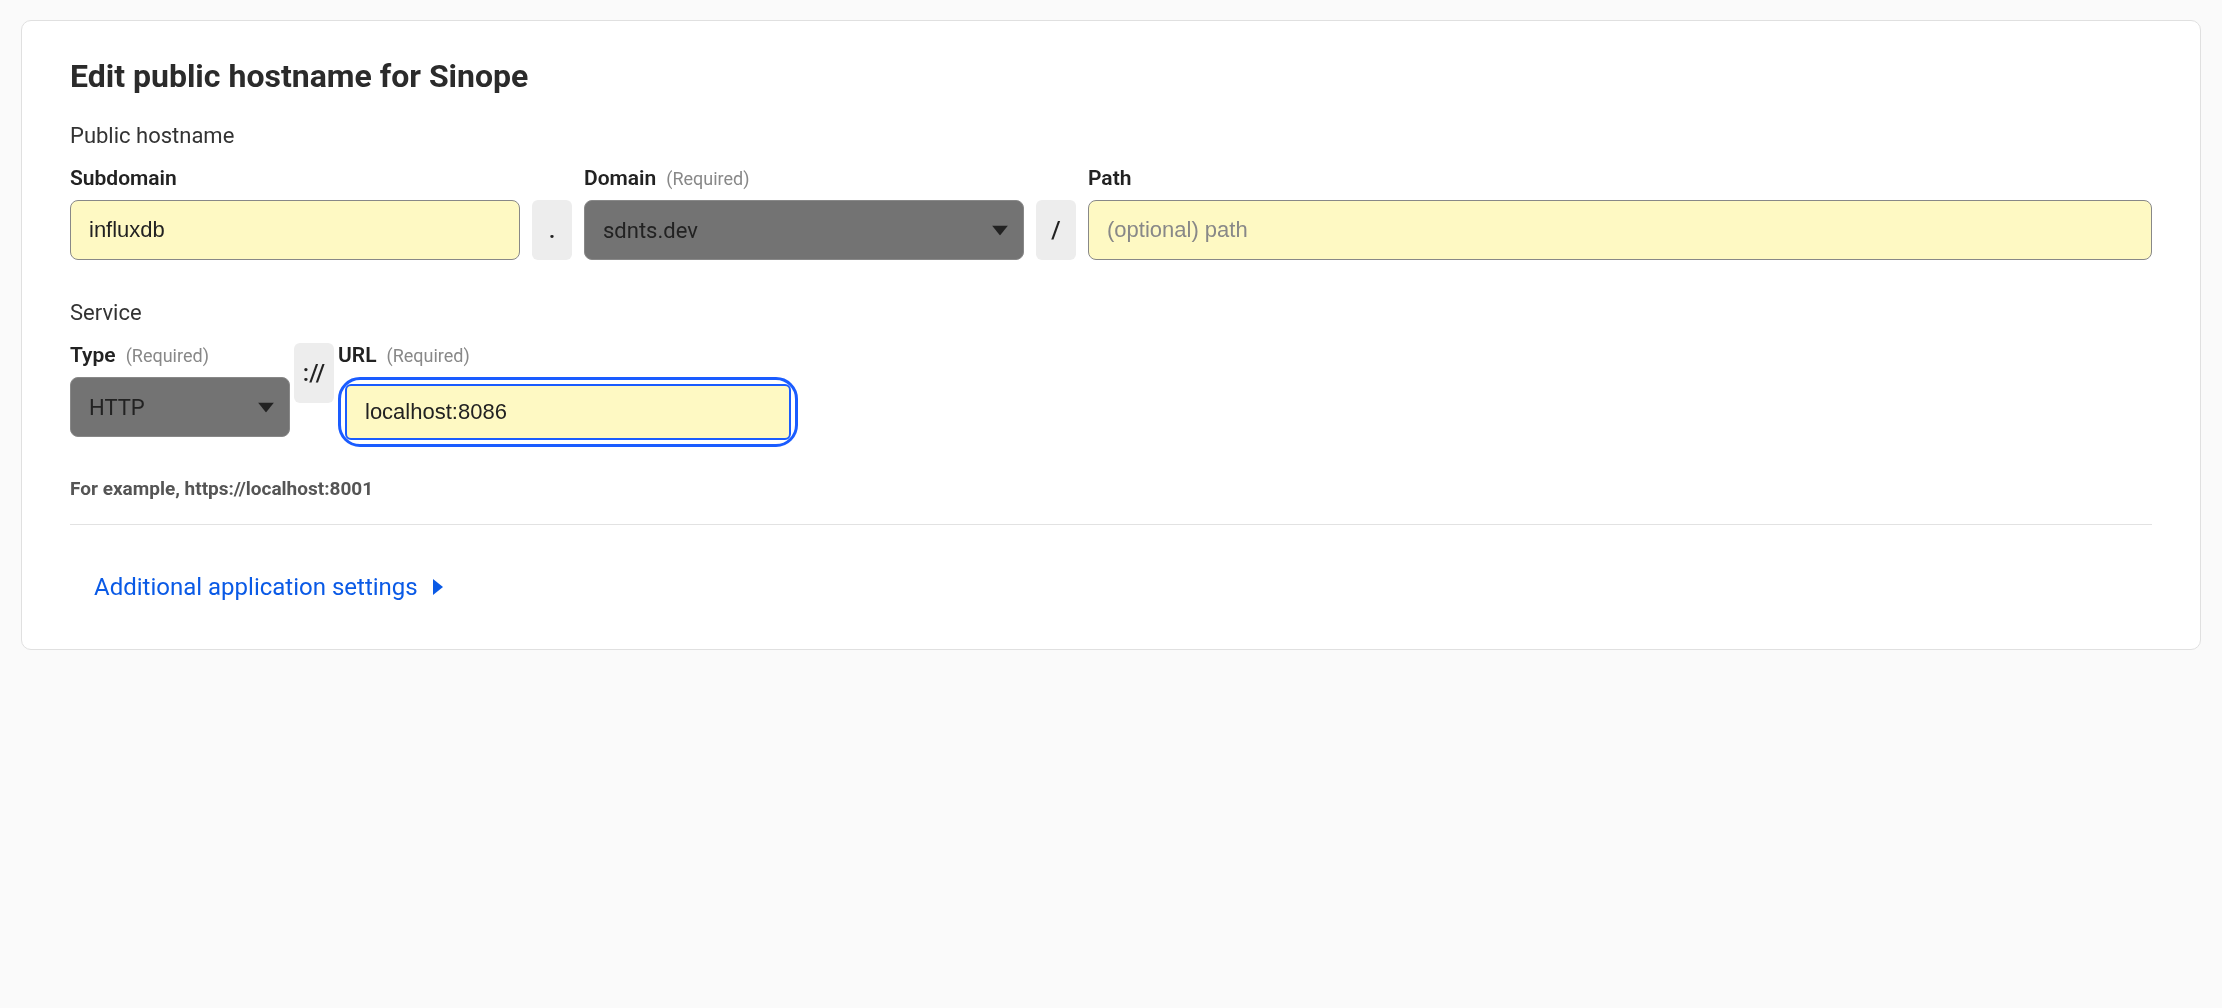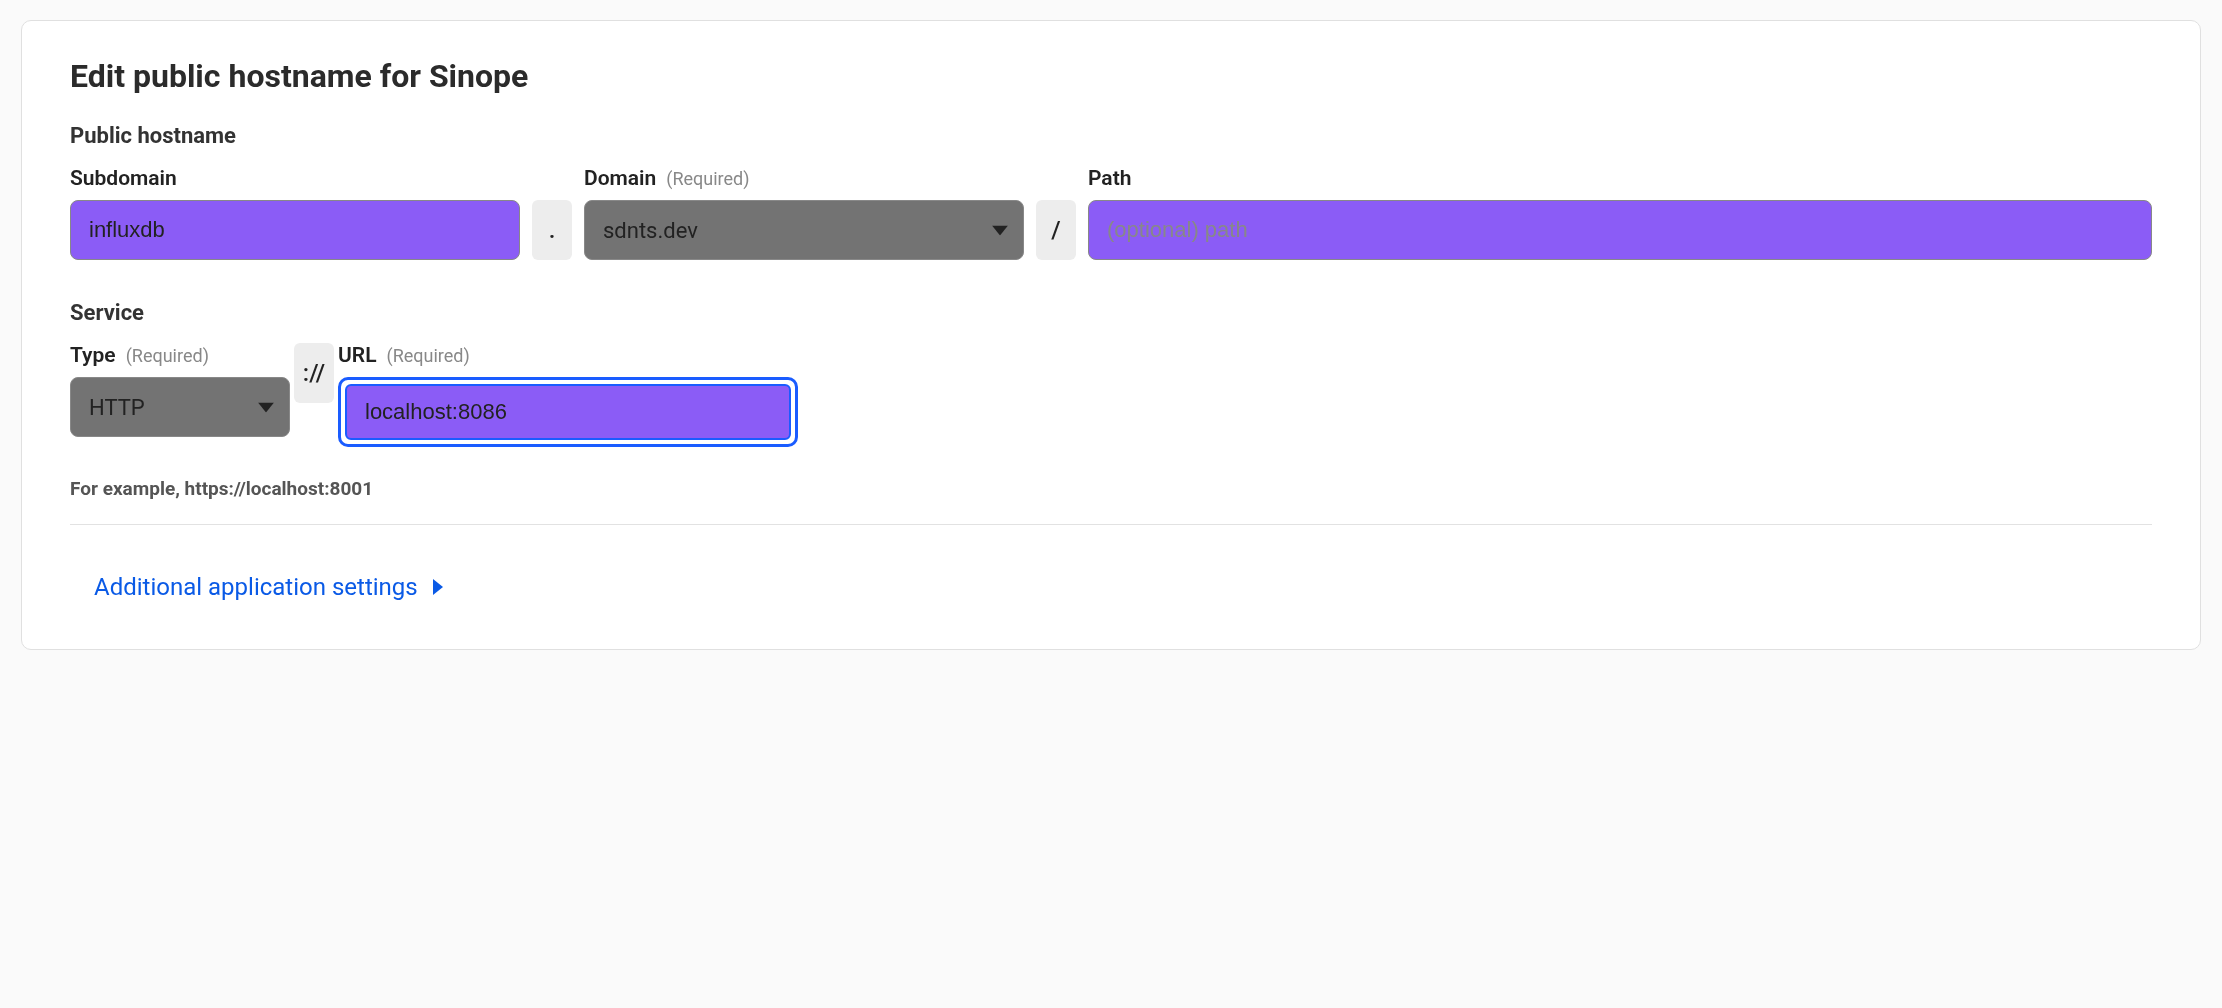--- a/index.html
+++ b/index.html
@@ -21,21 +21,21 @@
       margin: 0 auto;
     }
     .page-title {
       font-size: 32px;
       font-weight: 700;
       color: #2b2b2b;
       margin-bottom: 28px;
     }
     .section-label {
       font-size: 22px;
-      font-weight: 700;
+      font-weight: 400;
       color: #333;
       margin-bottom: 18px;
     }
     .field-row {
       display: flex;
       align-items: flex-end;
       gap: 12px;
       margin-bottom: 40px;
     }
     .field-group {
@@ -71,21 +71,21 @@
       font-weight: 400;
       color: #888;
     }
     .text-input {
       height: 60px;
       border: 1.5px solid #888;
       border-radius: 8px;
       padding: 0 18px;
       font-size: 22px;
       color: #222;
-      background: #8b5cf6;
+      background: #fef9c3;
       outline: none;
       width: 100%;
     }
     .text-input::placeholder {
       color: #888;
     }
     .select-wrap {
       position: relative;
       width: 100%;
     }
@@ -122,21 +122,21 @@
       border-radius: 6px;
       display: flex;
       align-items: center;
       justify-content: center;
       font-size: 24px;
       font-weight: 500;
       color: #222;
     }
     .focused-wrap {
       border: 3px solid #1a5cff;
-      border-radius: 10px;
+      border-radius: 22px;
       padding: 4px;
     }
     .focused-wrap .text-input {
       border: 2px solid #1a5cff;
       border-radius: 6px;
       height: 56px;
     }
     .help-text {
       font-size: 19px;
       color: #555;

